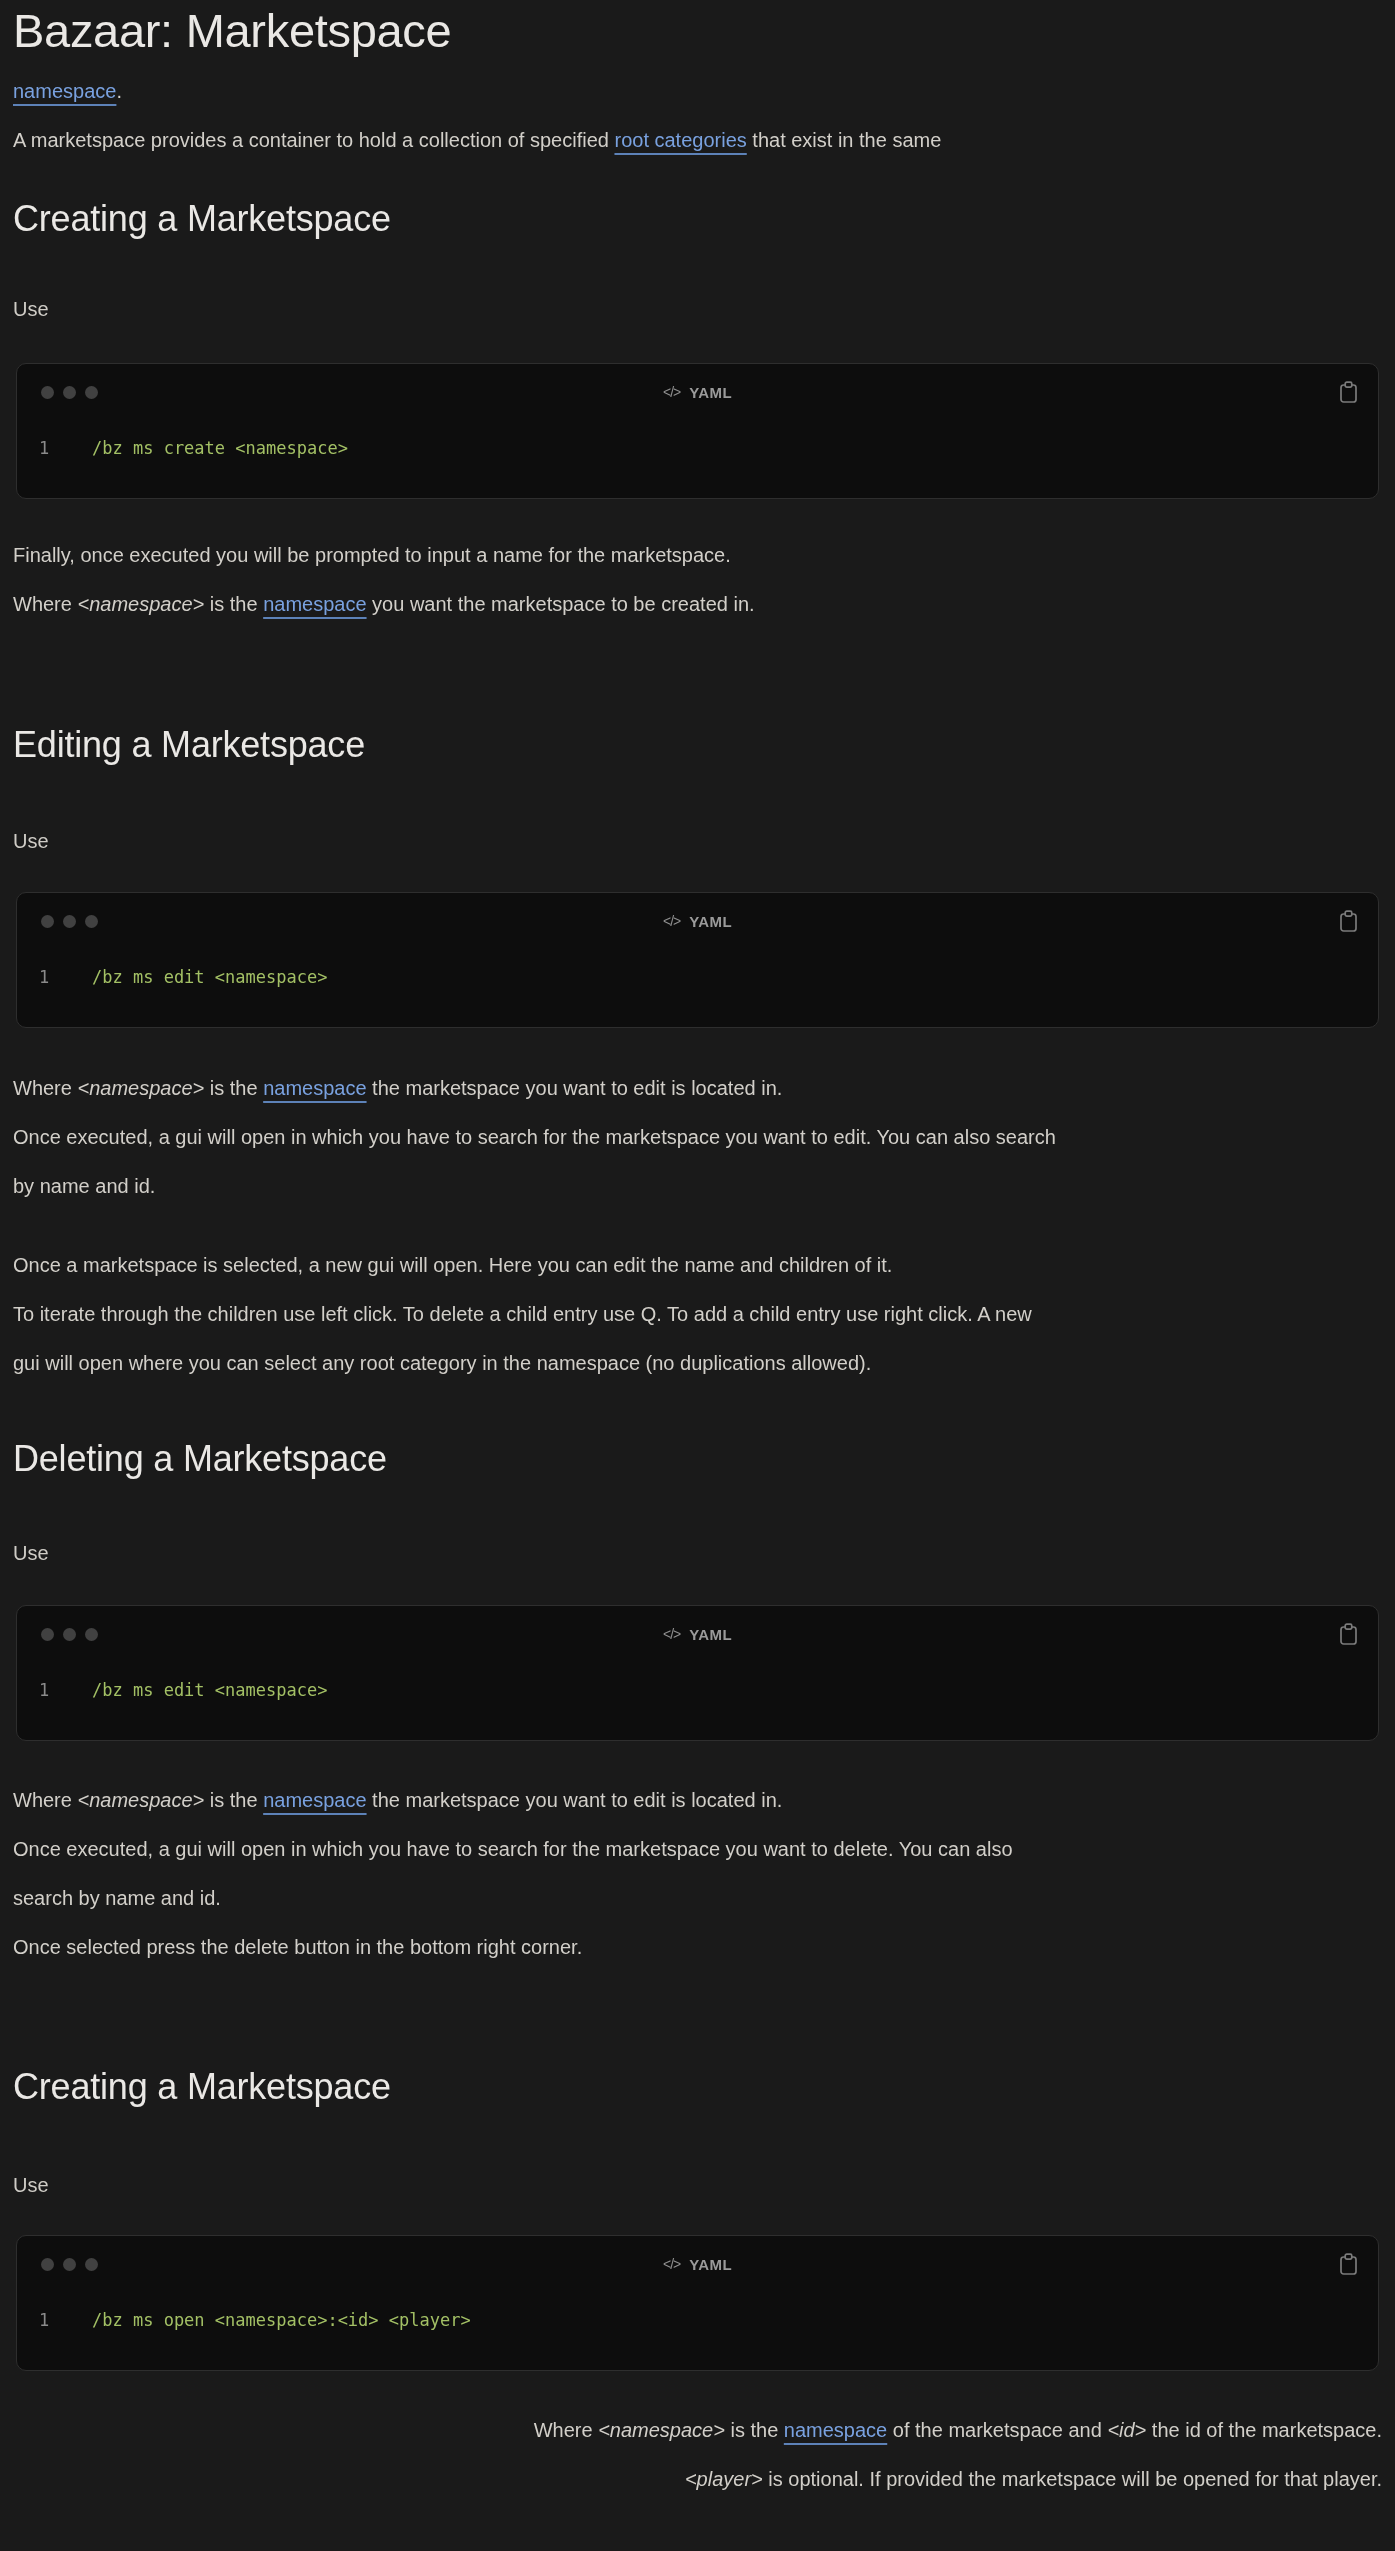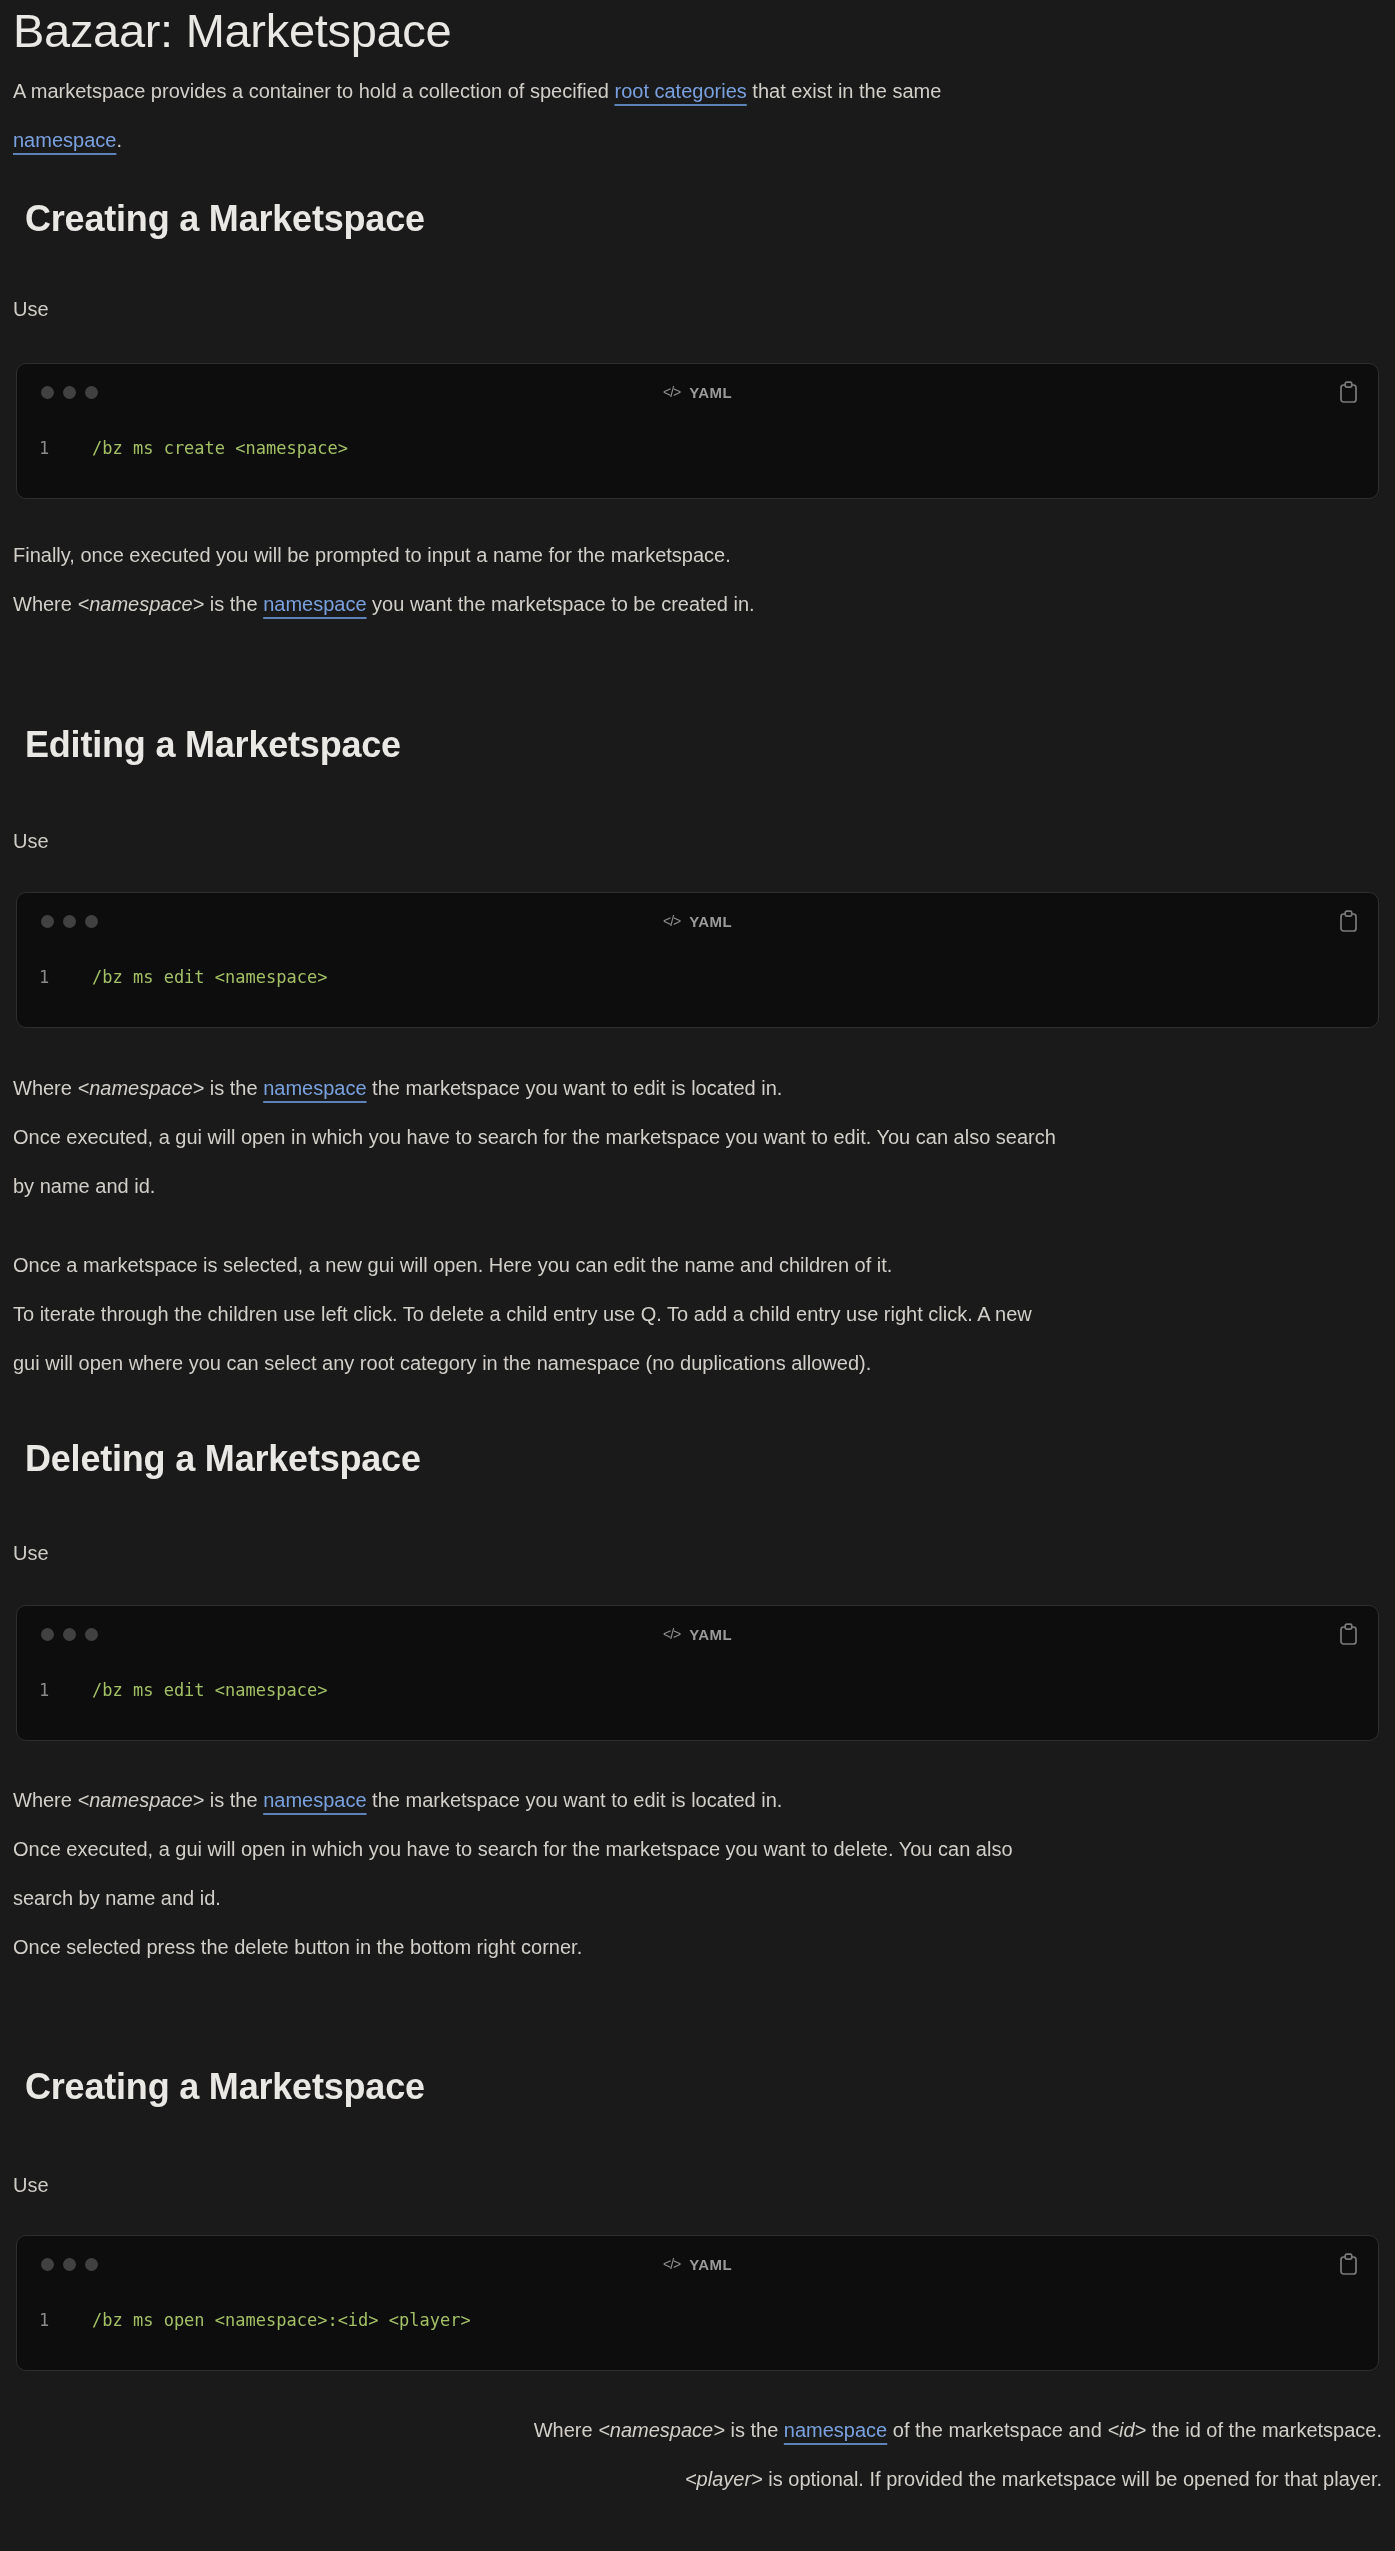--- a/index.html
+++ b/index.html
@@ -8,21 +8,21 @@
     background:#1a1a1a;
     font-family:"Liberation Sans",sans-serif;
     color:#d2cfc9;
   }
   .page{padding:0 13px;}
   h1{
     margin:3px 0 0;font-size:47px;line-height:56px;font-weight:500;
     color:#eae8e5;letter-spacing:-0.3px;
   }
   h2{
-    margin:12px;font-size:36px;line-height:50px;font-weight:700;
+    margin:0;font-size:36px;line-height:50px;font-weight:400;
     color:#eae8e5;letter-spacing:-0.2px;
   }
   .intro{margin:8px 0 0;}
   .tline{font-size:20px;line-height:49px;}
   .use{margin:0;font-size:20px;line-height:28px;color:#cfccc6;}
   .lnk{
     color:#79a1df;text-decoration:underline;
     text-decoration-color:#5d82b8;text-decoration-thickness:1.5px;
     text-underline-offset:6px;cursor:pointer;
   }
@@ -71,22 +71,22 @@
   }
 </style>
 </head>
 <body>
 
 <div class="page">
 
   <h1>Bazaar: Marketspace</h1>
 
   <div class="intro">
+    <div class="tline"><a class="lnk">namespace</a><span>.</span></div>
     <div class="tline"><span>A marketspace provides a container to hold a collection of specified </span><a class="lnk">root categories</a><span> that exist in the same</span></div>
-    <div class="tline"><a class="lnk">namespace</a><span>.</span></div>
   </div>
 
   <section>
     <h2 class="h2-creating">Creating a Marketspace</h2>
     <p class="use use-creating">Use</p>
     <div class="codeblock cb-creating">
       <div class="cb-header">
         <div class="dots">
           <span class="dot"></span>
           <span class="dot"></span>

